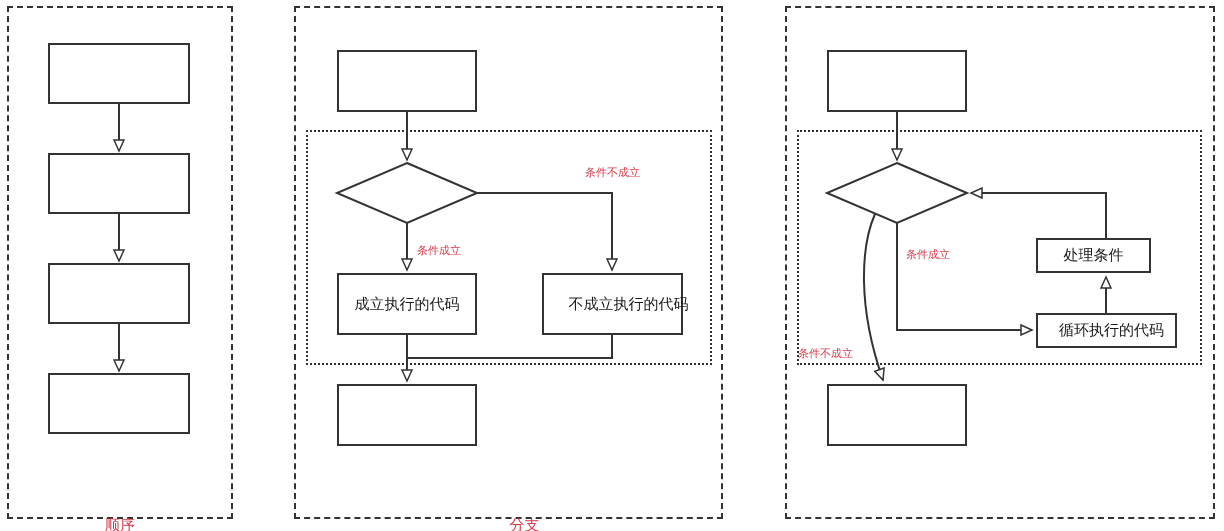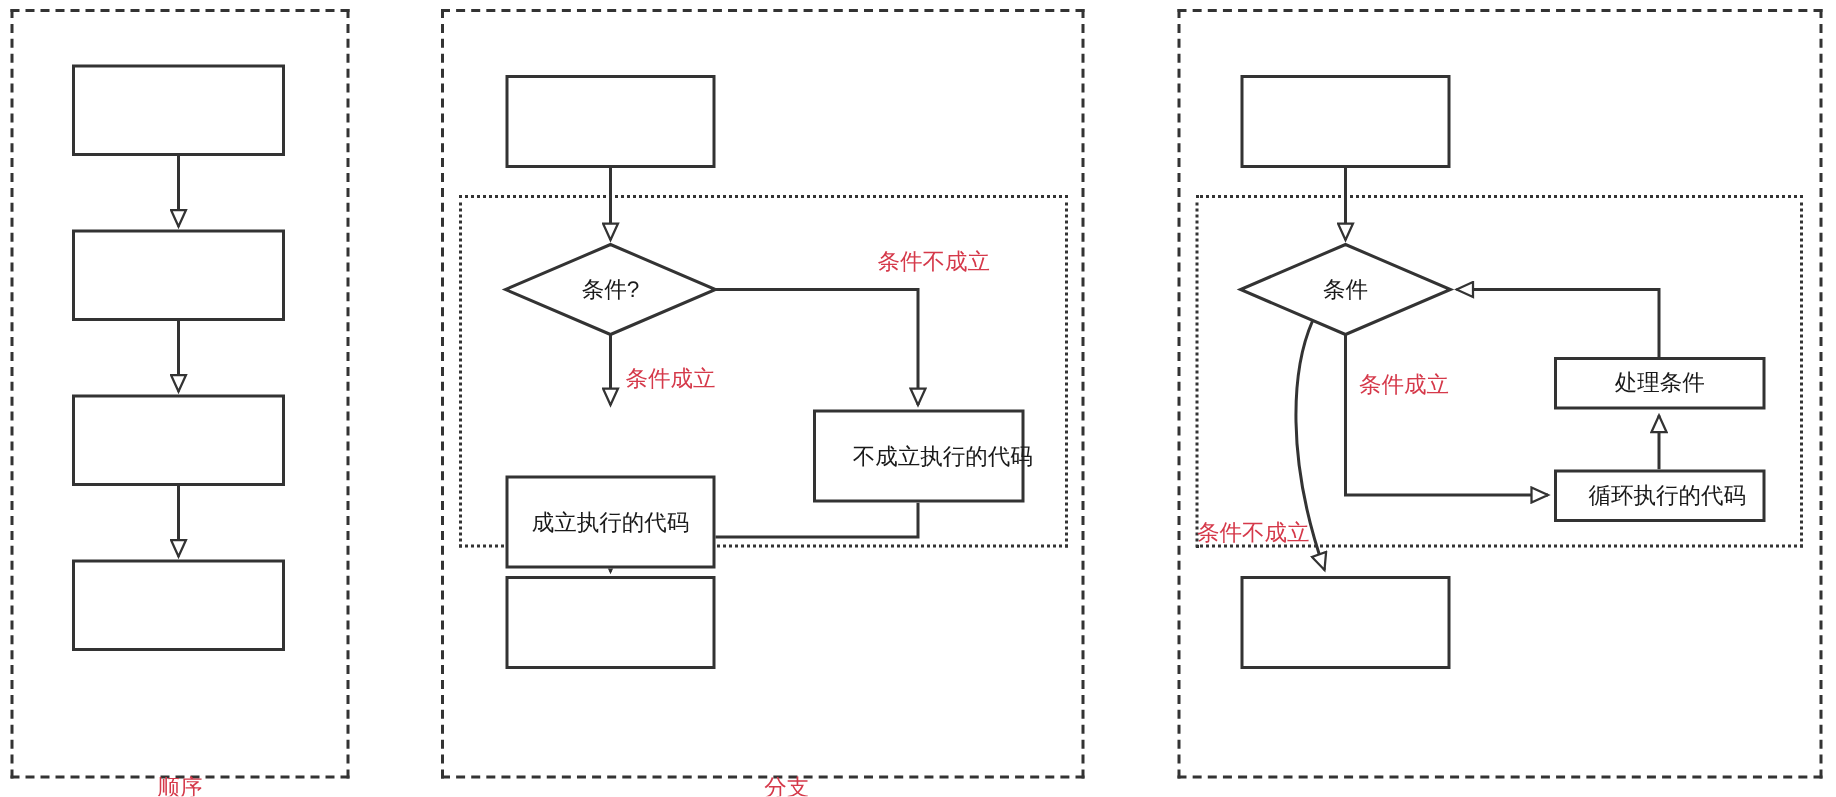--- a/index.html
+++ b/index.html
@@ -14,21 +14,21 @@
   .panel{position:absolute;border:2px dashed var(--line);box-sizing:border-box;background:transparent;}
   .inner-region{position:absolute;border:2px dotted var(--line);box-sizing:border-box;}
   svg.wires{position:absolute;left:0;top:0;width:1224px;height:531px;}
   svg.wires path, svg.wires polygon{stroke:var(--line);}
   .edge{fill:none;stroke-width:2px;}
   .diamond{fill:var(--box_fill);stroke-width:2px;stroke-linejoin:miter;}
   .node{position:absolute;box-sizing:border-box;border:2px solid var(--line);background:var(--box_fill);
         display:flex;align-items:center;justify-content:center;font-size:15px;color:var(--text);white-space:nowrap;}
   .diamond-label{position:absolute;display:flex;align-items:center;justify-content:center;
         font-size:15px;color:var(--text);white-space:nowrap;}
-  .edge-label{position:absolute;font-size:15px;color:var(--label_red);white-space:nowrap;font-family:Liberation Mono, monospace;}
+  .edge-label{position:absolute;font-size:11px;color:var(--label_red);white-space:nowrap;font-family:Liberation Mono, monospace;}
   .caption{position:absolute;text-align:center;font-size:15px;color:var(--label_red);margin-top:21px;}
 </style>
 </head>
 <body>
 
 <div class="canvas">
 
   <div class="panel" style="left:7px;top:6px;width:226px;height:513px;"></div>
   <div class="panel" style="left:294px;top:6px;width:429px;height:513px;"></div>
   <div class="panel" style="left:785px;top:6px;width:430px;height:513px;"></div>
@@ -62,30 +62,28 @@
     <polygon class="diamond" points="407,163 477,193 407,223 337,193"></polygon>
     <polygon class="diamond" points="897,163 967,193 897,223 827,193"></polygon>
   </svg>
 
   <div class="node" style="left:48px;top:43px;width:142px;height:61px;"></div>
   <div class="node" style="left:48px;top:153px;width:142px;height:61px;"></div>
   <div class="node" style="left:48px;top:263px;width:142px;height:61px;"></div>
   <div class="node" style="left:48px;top:373px;width:142px;height:61px;"></div>
 
   <div class="node" style="left:337px;top:50px;width:140px;height:62px;"></div>
-  <div class="diamond-label" style="left:337px;top:163px;width:140px;height:60px;">条件?</div>
-  <div class="node" style="left:337px;top:273px;width:140px;height:62px;margin-top:44px;">成立执行的代码</div>
+  <div class="node" style="left:337px;top:273px;width:140px;height:62px;">成立执行的代码</div>
   <div class="node" style="left:542px;top:273px;width:141px;height:62px;padding-left:32px;">不成立执行的代码</div>
   <div class="node" style="left:337px;top:384px;width:140px;height:62px;"></div>
   <div class="edge-label" style="left:417px;top:243px;">条件成立</div>
   <div class="edge-label" style="left:585px;top:165px;">条件不成立</div>
 
   <div class="node" style="left:827px;top:50px;width:140px;height:62px;"></div>
-  <div class="diamond-label" style="left:827px;top:163px;width:140px;height:60px;">条件</div>
-  <div class="node" style="left:1036px;top:238px;width:141px;height:35px;">处理条件</div>
+  <div class="node" style="left:1036px;top:238px;width:115px;height:35px;">处理条件</div>
   <div class="node" style="left:1036px;top:313px;width:141px;height:35px;padding-left:10px;">循环执行的代码</div>
   <div class="node" style="left:827px;top:384px;width:140px;height:62px;"></div>
   <div class="edge-label" style="left:906px;top:247px;">条件成立</div>
   <div class="edge-label" style="left:798px;top:346px;">条件不成立</div>
 
   <div class="caption" style="left:7px;top:495px;width:226px;">顺序</div>
   <div class="caption" style="left:310px;top:495px;width:429px;font-family:Liberation Mono, monospace;">分支</div>
 
 </div>
 

